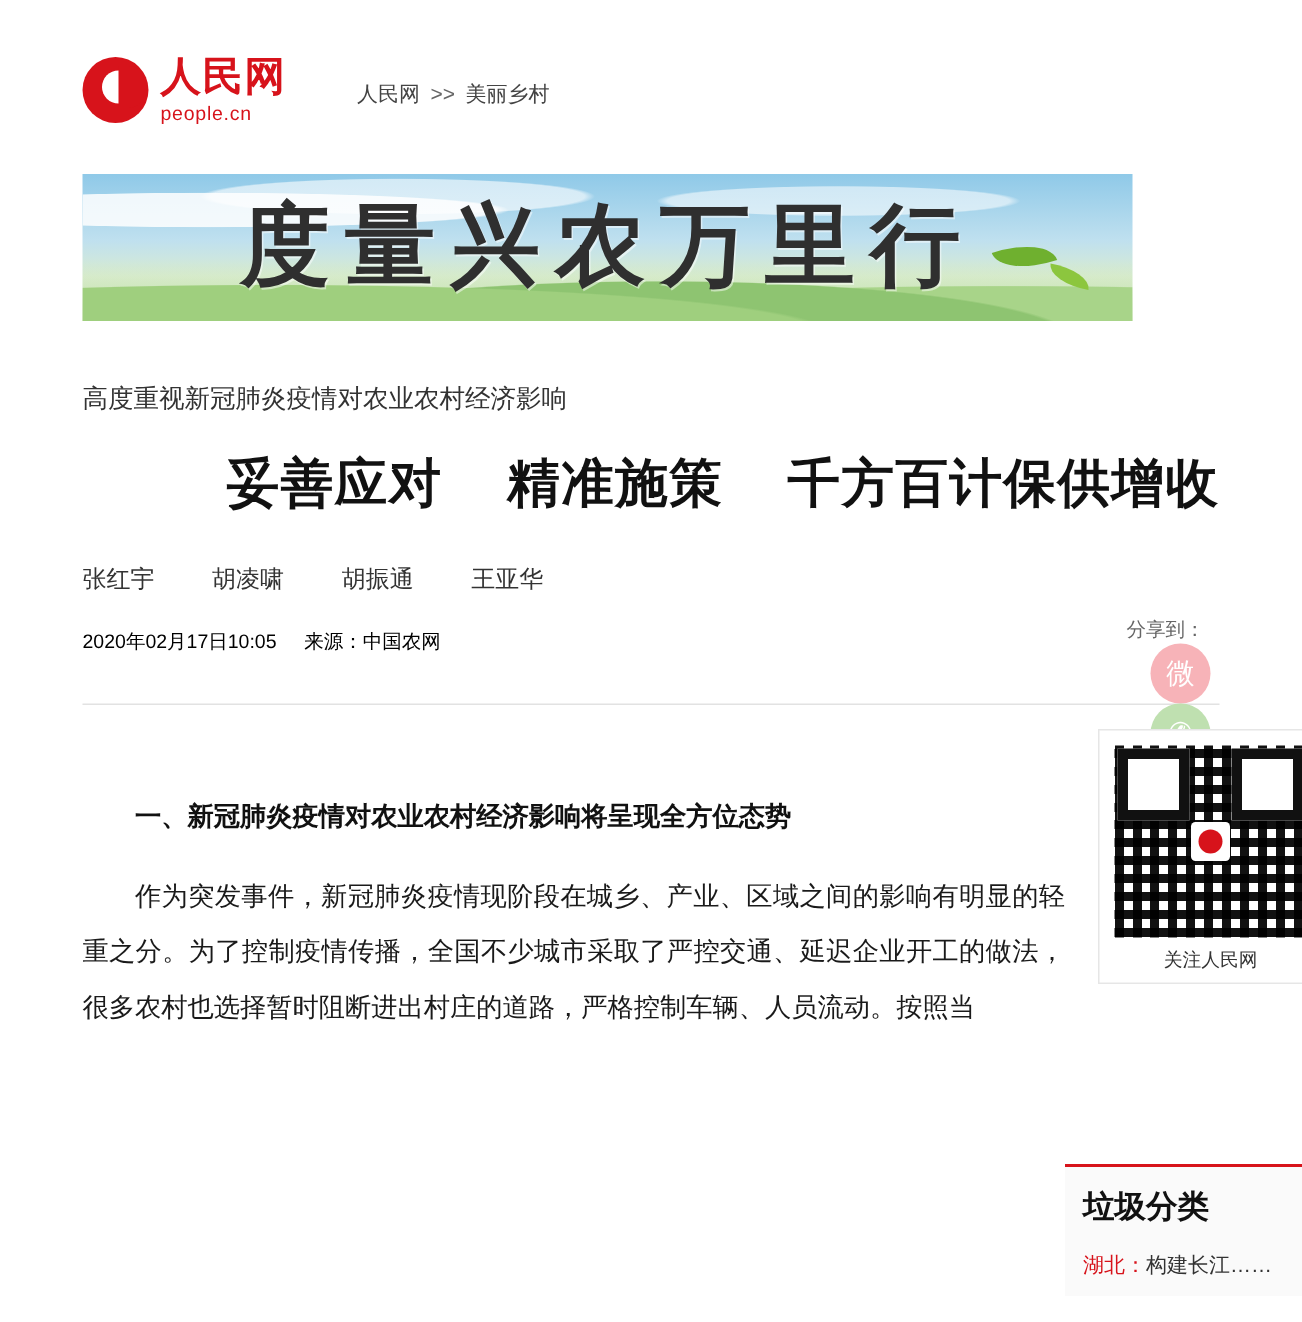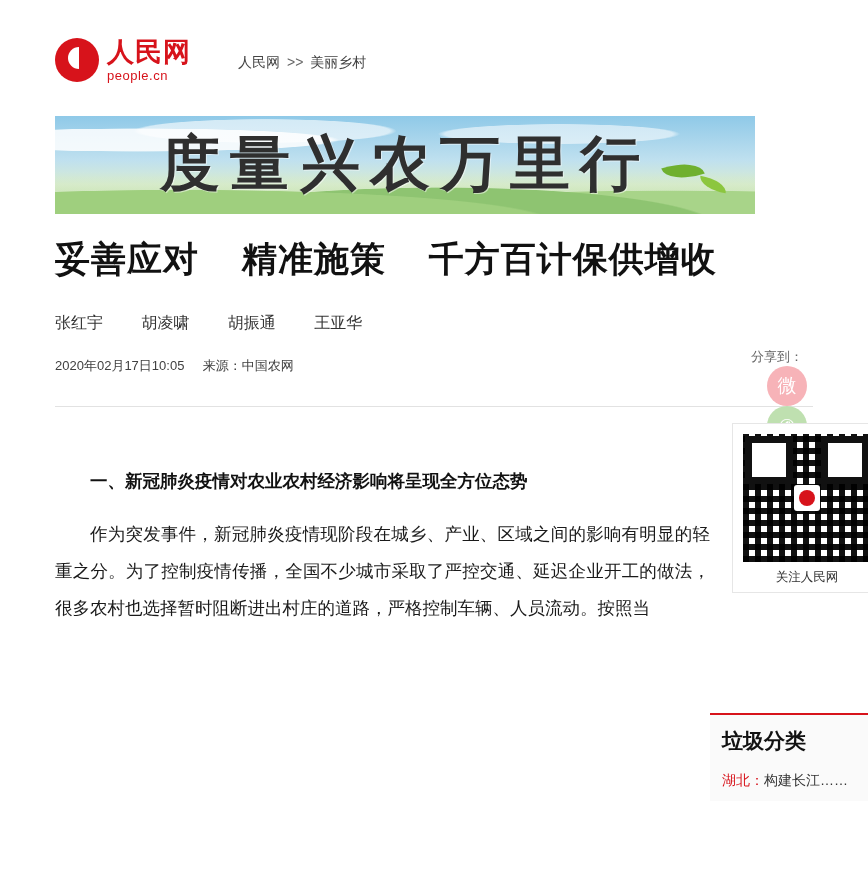--- a/index.html
+++ b/index.html
@@ -170,36 +170,37 @@
     color: #333;
     font-weight: normal;
   }
   .headline {
     margin: 22px 0 0 0;
     font-size: 35px;
     font-weight: bold;
     color: #111;
     letter-spacing: 1px;
     white-space: pre;
+    text-align: right;
   }
   .authors {
     margin-top: 30px;
     font-size: 16px;
     color: #333;
     white-space: pre;
     font-family: Liberation Mono, monospace;
   }
   .meta-row {
     position: relative;
     margin-top: 22px;
     height: 40px;
   }
   .meta {
     font-size: 13px;
-    color: #404040;
+    color: #000000;
   }
   .share {
     position: absolute;
     right: 0;
     top: -8px;
     display: flex;
     align-items: center;
     flex-direction: column;
   }
   .share-label {
@@ -366,20 +367,21 @@
 
   <div class="banner">
     <div class="clouds"></div>
     <div class="hills"></div>
     <div class="banner-title">度量兴农万里行</div>
     <div class="banner-leaf"></div>
     <div class="banner-leaf2"></div>
   </div>
 
   <div class="article">
+    <div class="subhead">高度重视新冠肺炎疫情对农业农村经济影响</div>
     <h1 class="headline">妥善应对    精准施策    千方百计保供增收</h1>
     <div class="authors">张红宇    胡凌啸    胡振通    王亚华</div>
 
     <div class="meta-row">
       <span class="meta">2020年02月17日10:05</span>
       <span class="meta" style="margin-left:14px">来源：</span><span class="meta">中国农网</span>
 
       <div class="share">
         <span class="share-label">分享到：</span>
         <span class="share-btn sb-weibo">微</span>

